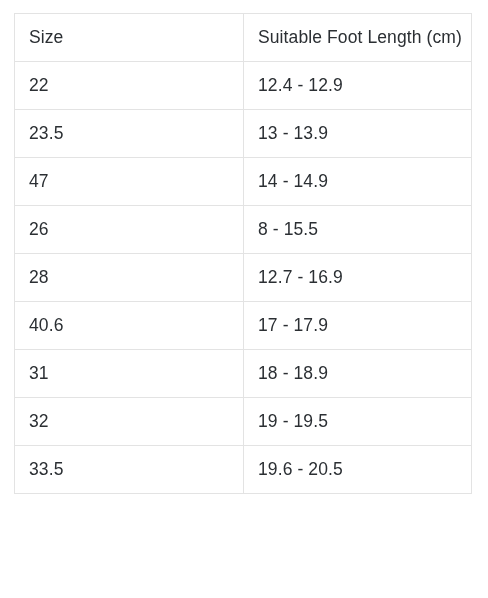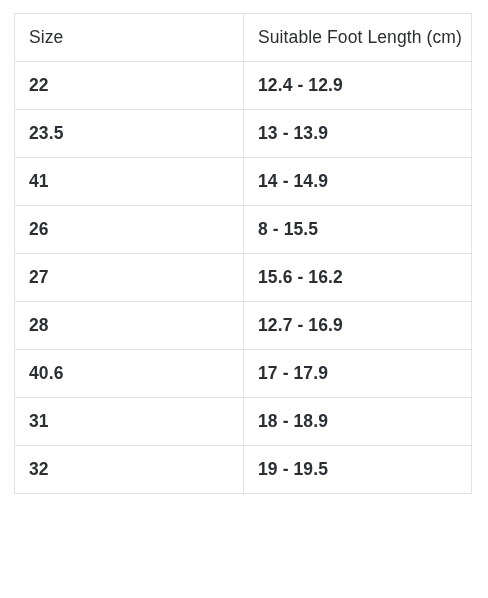--- a/index.html
+++ b/index.html
@@ -36,21 +36,21 @@
 
   .size-table th,
   .size-table td {
     height: 48px;
     box-sizing: border-box;
     border: 1px solid #e3e3e3;
     padding: 0 0 0 14px;
     text-align: left;
     vertical-align: middle;
     font-size: 17.5px;
-    font-weight: bold;
+    font-weight: normal;
     line-height: 1.2;
     color: #2b2f33;
     letter-spacing: 0.1px;
     white-space: nowrap;
     overflow: hidden;
   }
   .size-table thead th {
     font-weight: normal;
     color: #2b2f33;
   }
@@ -73,42 +73,42 @@
     <tbody>
         <tr>
           <td>22</td>
           <td>12.4 - 12.9</td>
         </tr>
         <tr>
           <td>23.5</td>
           <td>13 - 13.9</td>
         </tr>
         <tr>
-          <td>41</td>
+          <td>47</td>
           <td>14 - 14.9</td>
         </tr>
         <tr>
           <td>26</td>
           <td>8 - 15.5</td>
-        </tr>
-        <tr>
-          <td>27</td>
-          <td>15.6 - 16.2</td>
         </tr>
         <tr>
           <td>28</td>
           <td>12.7 - 16.9</td>
         </tr>
         <tr>
           <td>40.6</td>
           <td>17 - 17.9</td>
         </tr>
         <tr>
           <td>31</td>
           <td>18 - 18.9</td>
         </tr>
         <tr>
           <td>32</td>
           <td>19 - 19.5</td>
         </tr>
+        <tr>
+          <td>33.5</td>
+          <td>19.6 - 20.5</td>
+        </tr>
       </tbody>
   </table>
 </div>
 
 </body></html>

